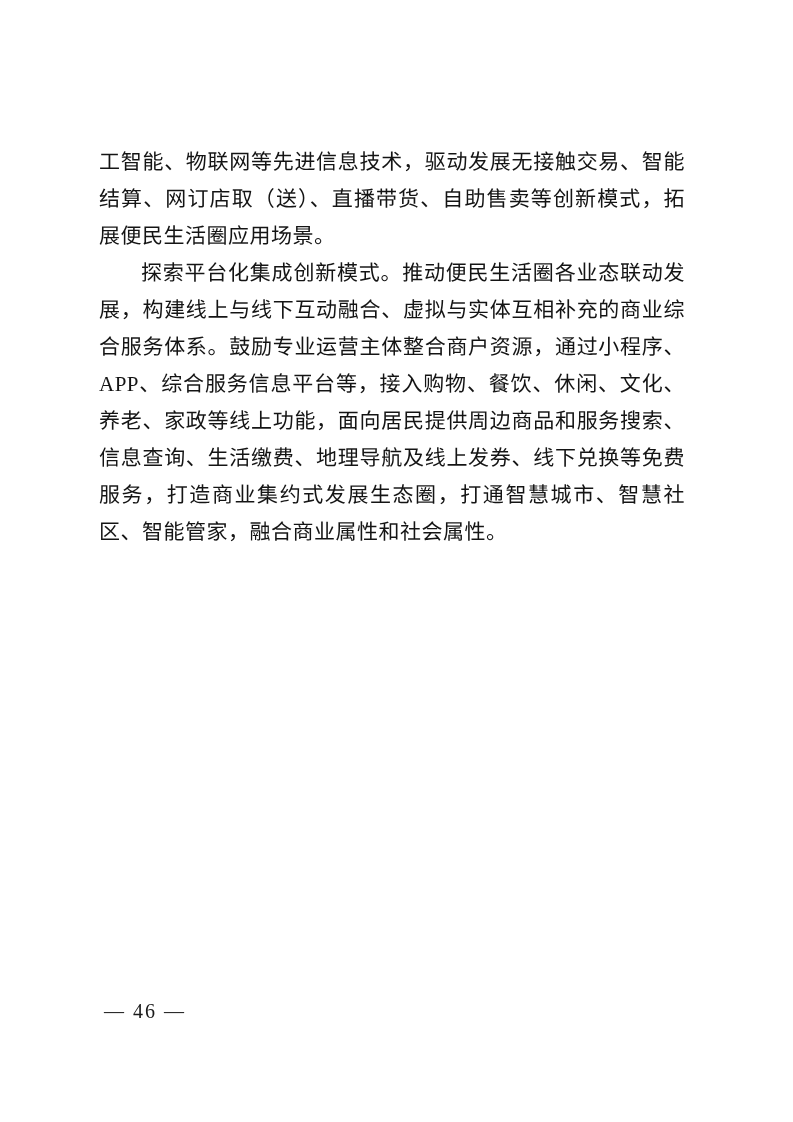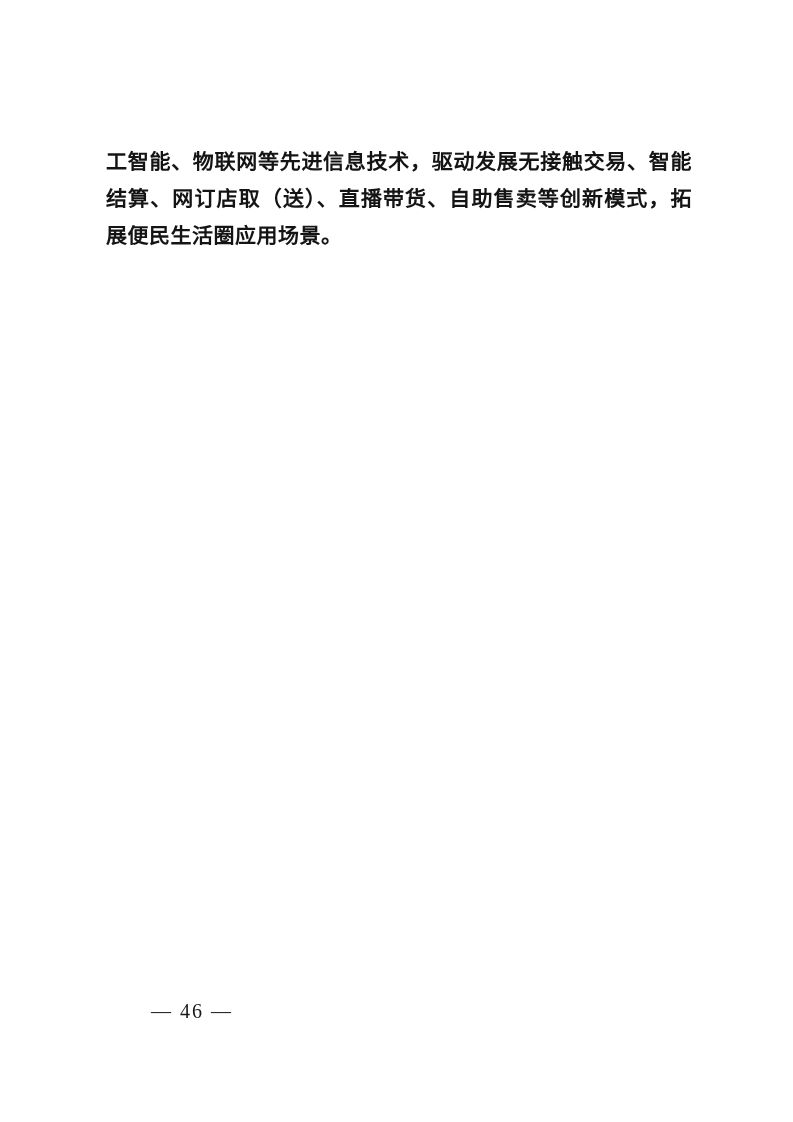--- a/index.html
+++ b/index.html
@@ -11,24 +11,23 @@
     position: relative;
     width: 793px;
     height: 1122px;
     background: #ffffff;
     overflow: hidden;
     font-family: "Liberation Serif", "DejaVu Serif", serif;
     color: #141414;
   }
   .content {
     position: absolute;
-    left: 106px;
+    left: 99px;
     top: 144px;
     width: 586px;
-    font-weight: bold;
   }
   .para {
     margin: 0;
     font-size: 21px;
     line-height: 37px;
     text-align: justify;
     text-align-last: left;
     text-justify: inter-ideograph;
     letter-spacing: 0.5px;
     word-break: break-all;
@@ -37,24 +36,24 @@
     text-indent: 2em;
   }
   .footer {
     position: absolute;
     left: 104px;
     top: 1000px;
     font-size: 20px;
     letter-spacing: 2px;
     color: #1a1a1a;
     white-space: pre;
-    margin-left: 47px;
   }
 </style>
 </head>
 <body>
 
 <div class="page">
   <div class="content">
     <p class="para">工智能、物联网等先进信息技术，驱动发展无接触交易、智能结算、网订店取（送）、直播带货、自助售卖等创新模式，拓展便民生活圈应用场景。</p>
+    <p class="para indent">探索平台化集成创新模式。推动便民生活圈各业态联动发展，构建线上与线下互动融合、虚拟与实体互相补充的商业综合服务体系。鼓励专业运营主体整合商户资源，通过小程序、APP、综合服务信息平台等，接入购物、餐饮、休闲、文化、养老、家政等线上功能，面向居民提供周边商品和服务搜索、信息查询、生活缴费、地理导航及线上发券、线下兑换等免费服务，打造商业集约式发展生态圈，打通智慧城市、智慧社区、智能管家，融合商业属性和社会属性。</p>
   </div>
   <div class="footer">— 46 —</div>
 </div>
 
 </body></html>

